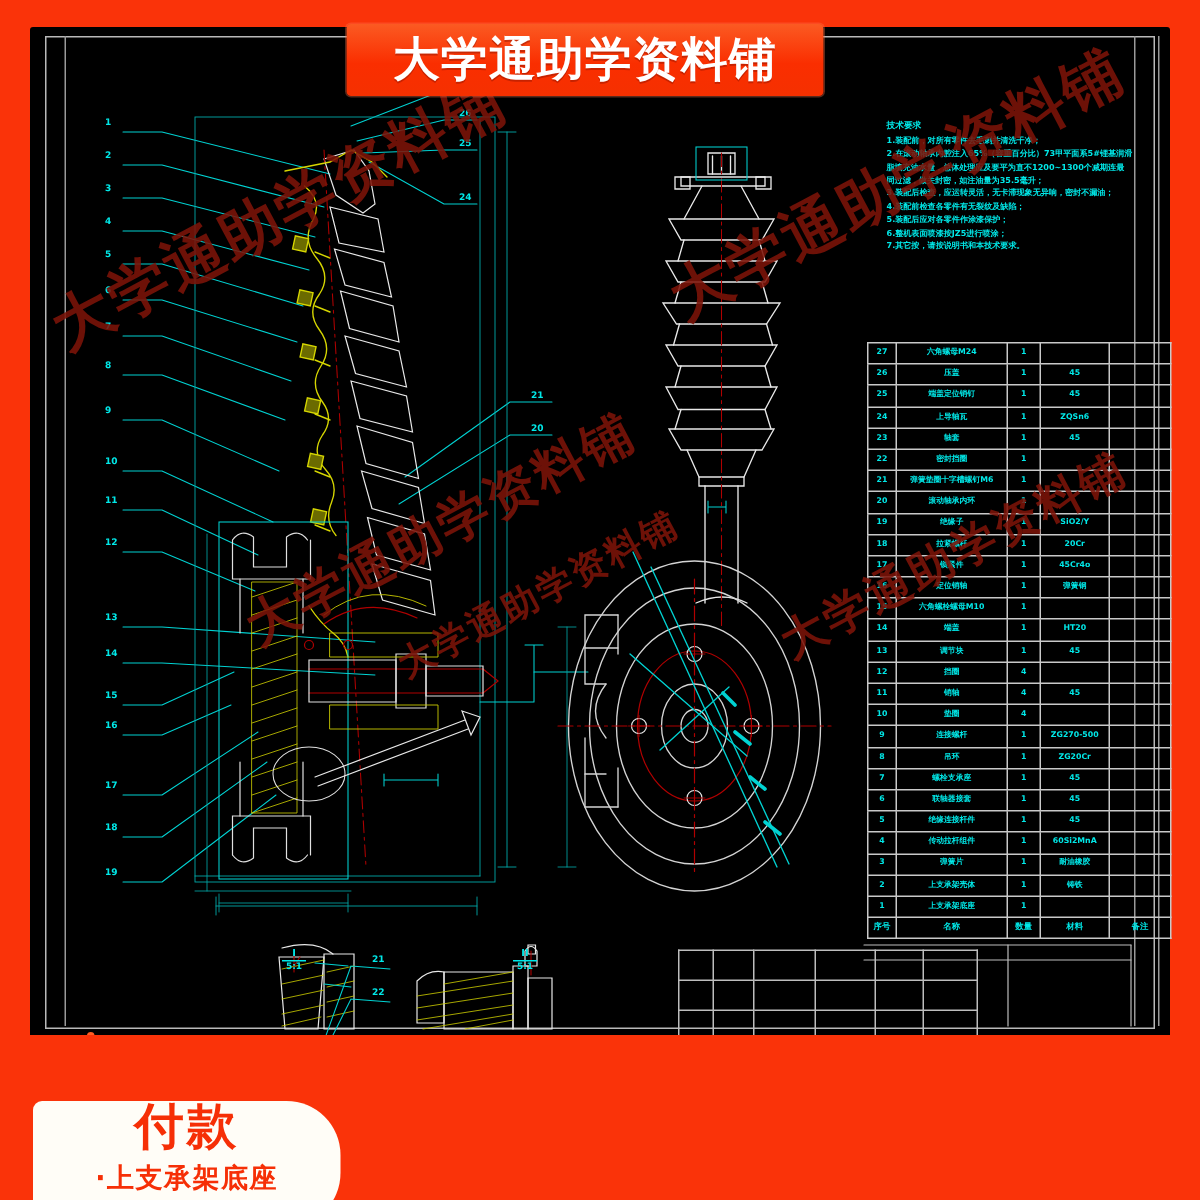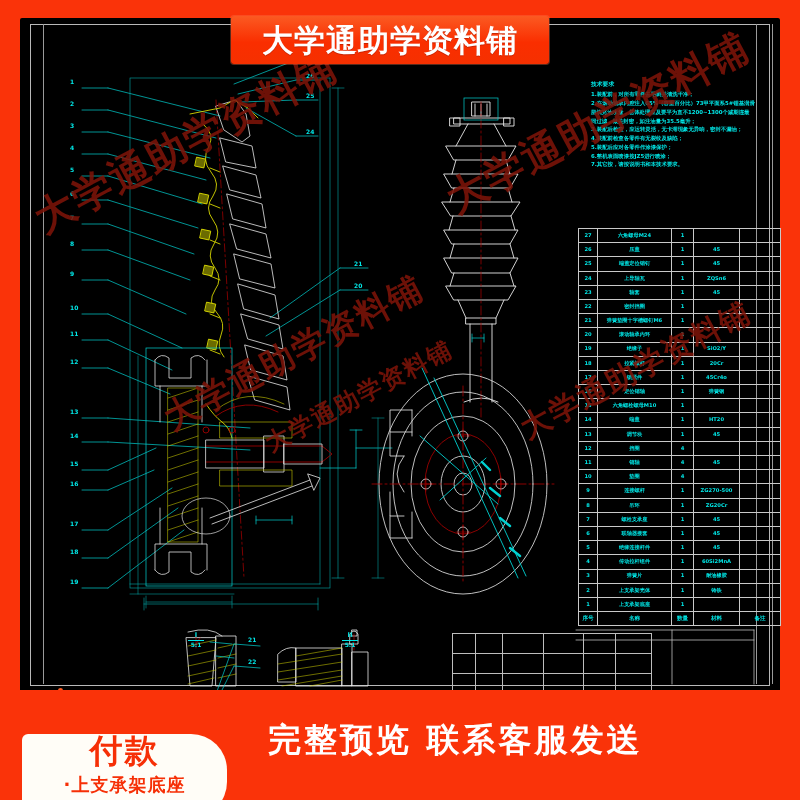--- a/index.html
+++ b/index.html
@@ -651,17 +651,14 @@
 
   <div class="shop-badge">
     <span>大学通助学资料铺</span>
   </div>
 
   <div class="bottom-band"></div>
   <div class="pay-chip">
     <div class="l1">付款</div>
     <div class="l2">·上支承架底座</div>
   </div>
-  <div class="band-text">
-    <span>完整预览  联系客服发送</span>
-  </div>
 
 </div>
 
 </body></html>

